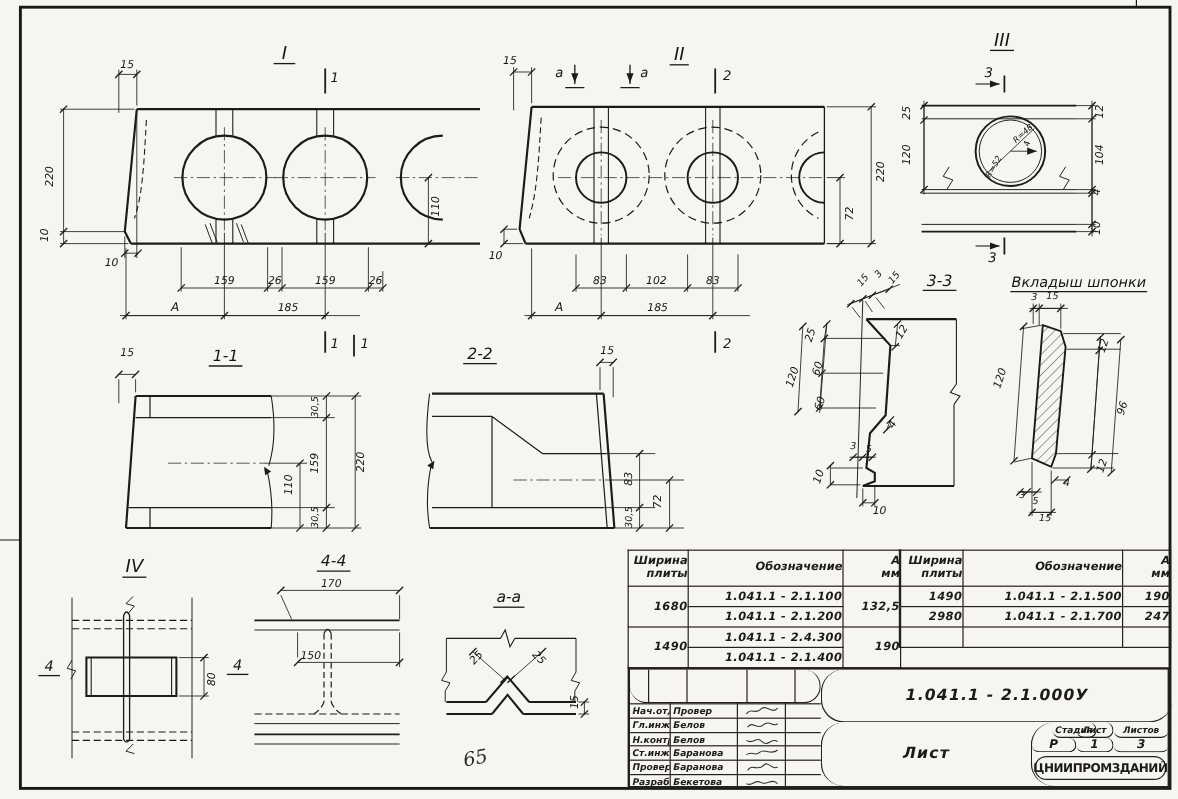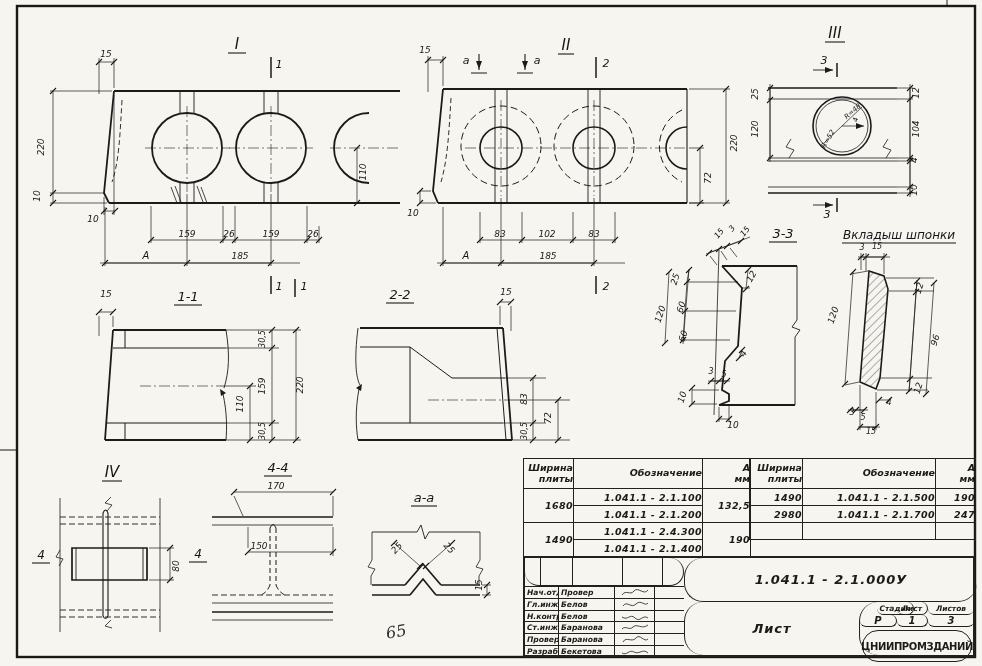--- a/index.html
+++ b/index.html
@@ -481,19 +481,19 @@
 
   <div class="abs tbtxt" style="left:159px;top:44px;width:175px;height:53px;border-left:1.6px solid #23211e;font-size:13px;letter-spacing:1px">Лист</div>
 
   <div class="abs" style="left:334px;top:44px;width:114px;height:53px;border-left:1.4px solid #23211e">
     <div class="abs tbtxt" style="left:17px;top:0;width:37px;height:13px;border-bottom:1.1px solid #23211e;border-right:1.1px solid #23211e;font-size:7.5px">Стадия</div>
     <div class="abs tbtxt" style="left:37px;top:0;width:31px;height:13px;border-bottom:1.1px solid #23211e;border-right:1.1px solid #23211e;font-size:7.5px">Лист</div>
     <div class="abs tbtxt" style="left:68px;top:0;width:46px;height:13px;border-bottom:1.1px solid #23211e;font-size:7.5px">Листов</div>
     <div class="abs tbtxt" style="left:0;top:13px;width:37px;height:12px;border-bottom:1.1px solid #23211e;border-right:1.1px solid #23211e;font-size:10px">Р</div>
     <div class="abs tbtxt" style="left:37px;top:13px;width:31px;height:12px;border-bottom:1.1px solid #23211e;border-right:1.1px solid #23211e;font-size:10px">1</div>
     <div class="abs tbtxt" style="left:68px;top:13px;width:46px;height:12px;border-bottom:1.1px solid #23211e;font-size:10px">3</div>
-    <div class="abs tbtxt" style="left:2px;top:28px;width:110px;height:32px;border:1.4px solid #23211e;font-size:10px;font-style:normal;letter-spacing:-0.4px;font-weight:700">ЦНИИПРОМЗДАНИЙ</div>
+    <div class="abs tbtxt" style="left:2px;top:28px;width:110px;height:20px;border:1.4px solid #23211e;font-size:10px;font-style:normal;letter-spacing:-0.4px;font-weight:700">ЦНИИПРОМЗДАНИЙ</div>
   </div>
 </div>
 
 <div class="hand" style="position:absolute;left:386px;top:622px;font-size:16px;transform:rotate(-10deg)">65</div>
 
 </div>
 
 </body></html>

